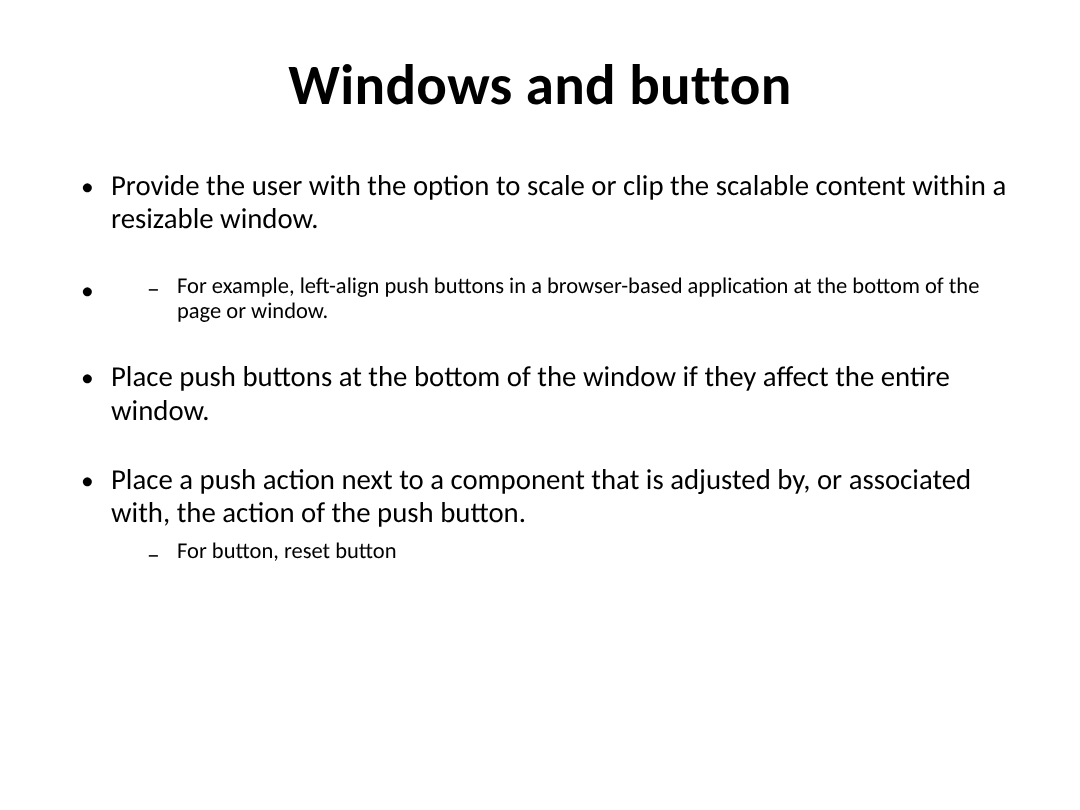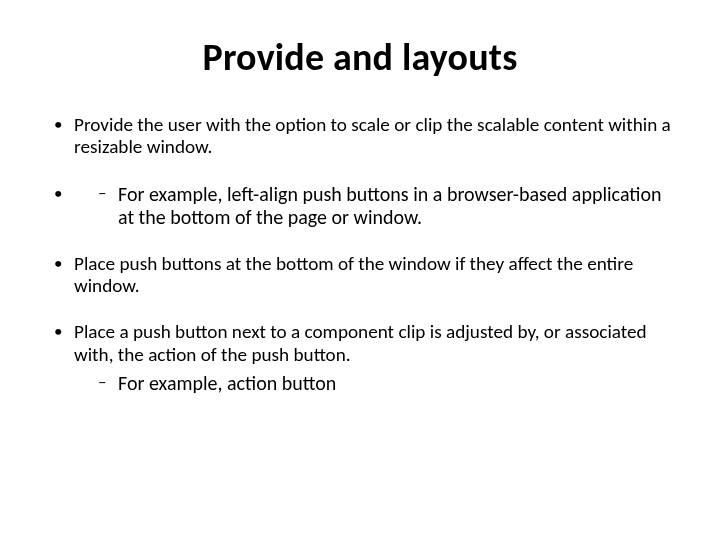--- a/index.html
+++ b/index.html
@@ -45,52 +45,52 @@
       line-height: 1.25;
     }
     ul.sub {
       list-style: none;
       padding-left: 0;
       margin-top: 6px;
     }
     ul.sub > li {
       position: relative;
       padding-left: 44px;
-      font-size: 20px;
+      font-size: 15px;
       line-height: 1.16;
     }
     ul.sub > li::before {
       content: "–";
       position: absolute;
       left: 24px;
       top: 0;
       font-size: 17px;
     }
   </style>
 </head>
 <body>
 
 <div class="slide">
-  <h1 class="title">Provide and layouts</h1>
+  <h1 class="title">Windows and button</h1>
   <ul class="top">
     <li>
       <span>Provide the user with the option to scale or clip the scalable content within a resizable window.</span>
     </li>
     <li>
       <ul class="sub">
         <li>
           <span>For example, left-align push buttons in a browser-based application at the bottom of the page or window.</span>
         </li>
       </ul>
     </li>
     <li>
       <span>Place push buttons at the bottom of the window if they affect the entire window.</span>
     </li>
     <li>
-      <span>Place a push button next to a component clip is adjusted by, or associated with, the action of the push button.</span>
+      <span>Place a push action next to a component that is adjusted by, or associated with, the action of the push button.</span>
       <ul class="sub">
         <li>
-          <span>For example, action button</span>
+          <span>For button, reset button</span>
         </li>
       </ul>
     </li>
   </ul>
 </div>
 
 </body></html>

